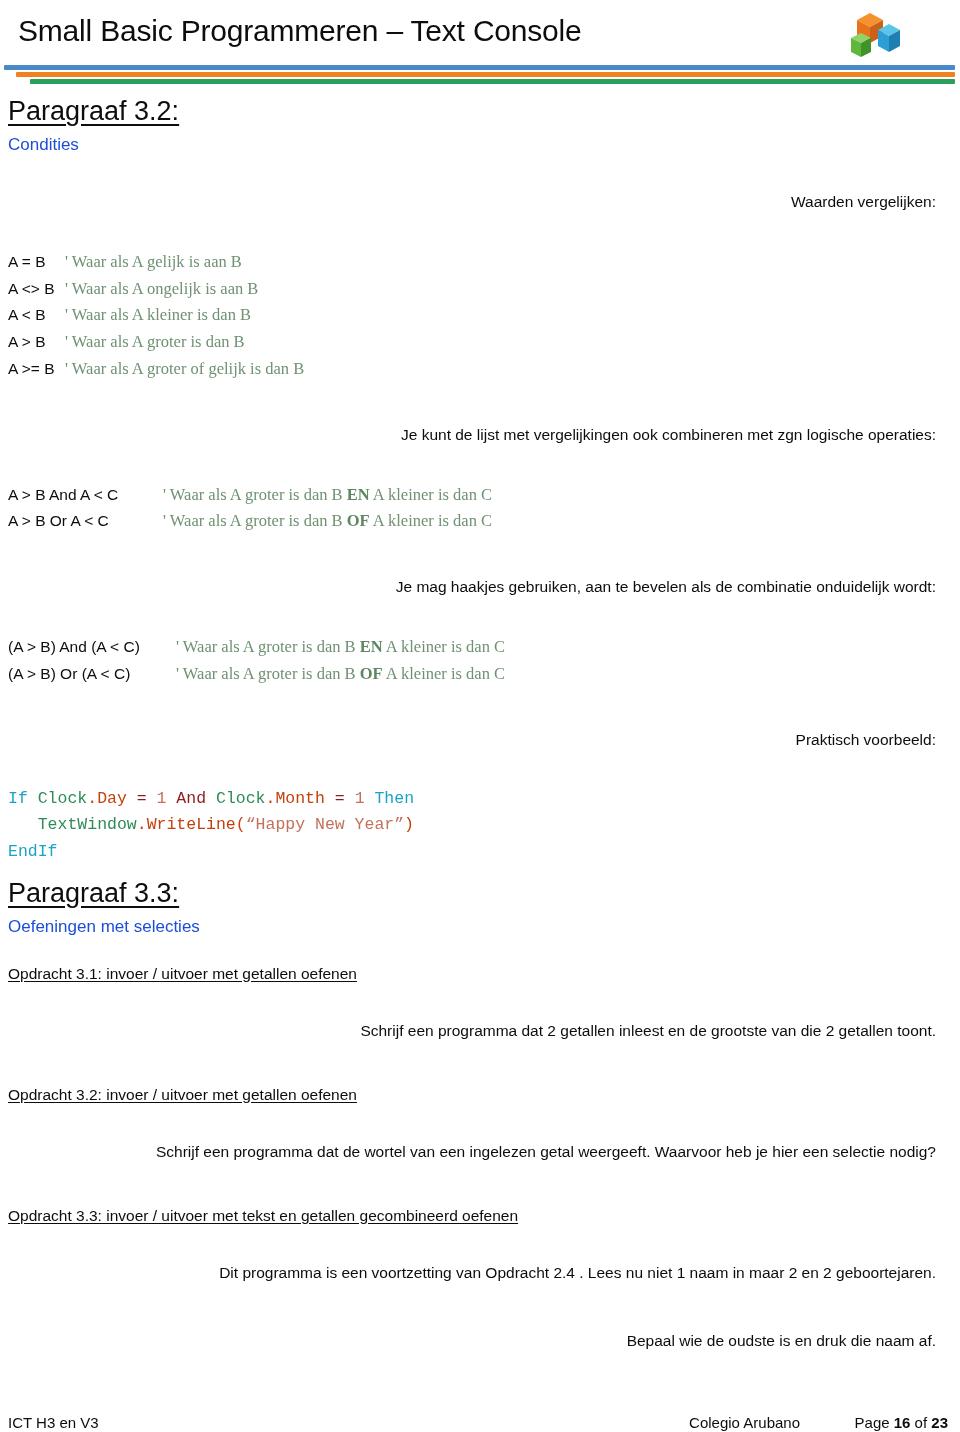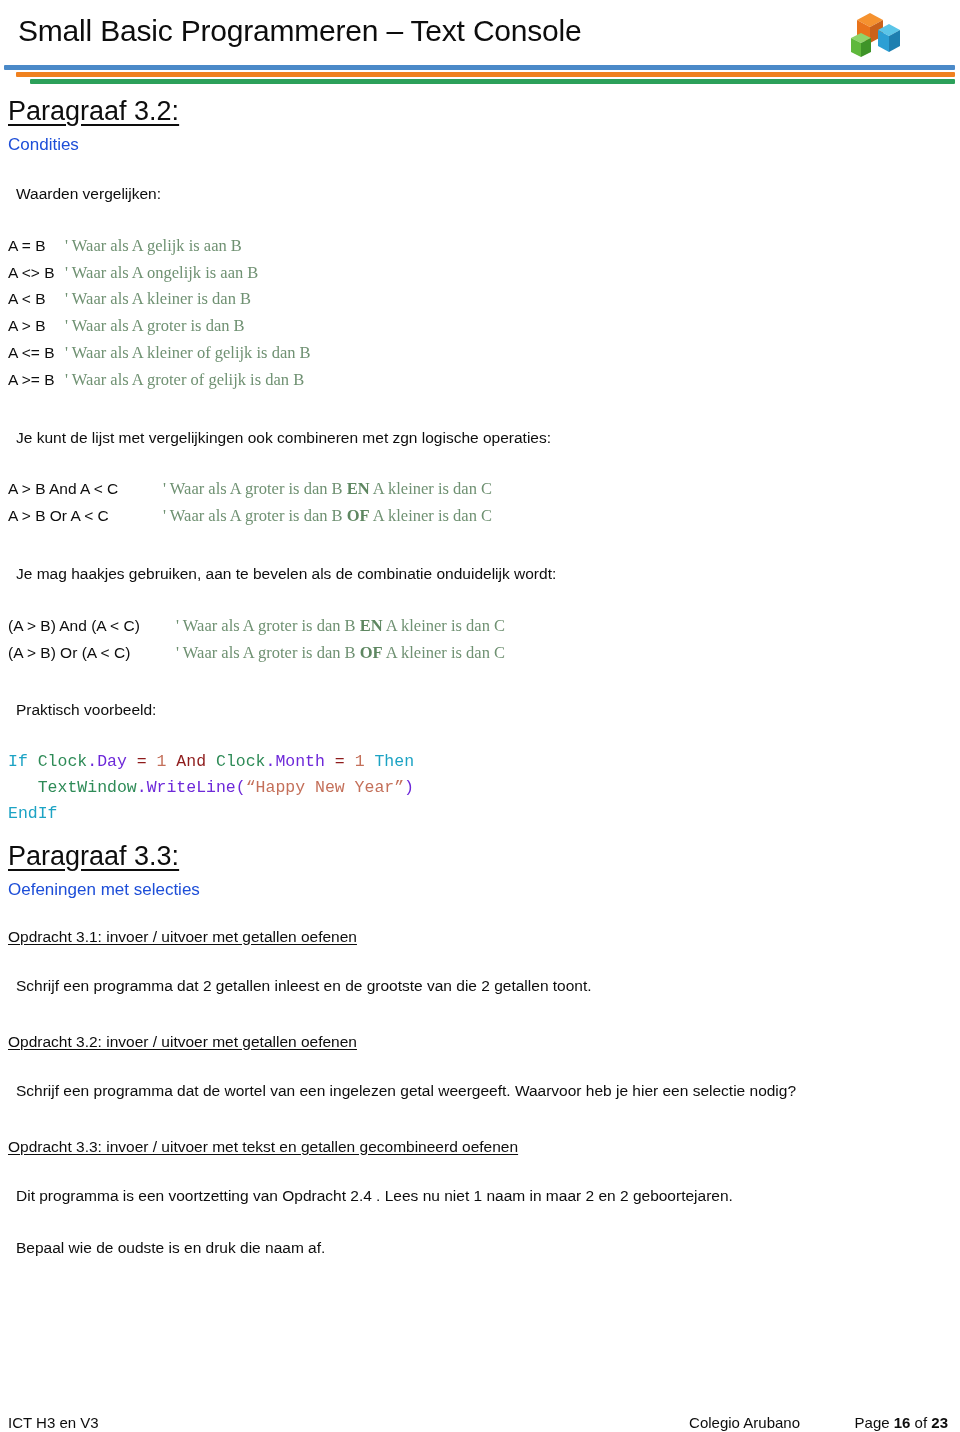--- a/index.html
+++ b/index.html
@@ -75,21 +75,22 @@
     font-weight: 400;
     color: #1d4ed8;
     margin: 7px 0 0 0;
     line-height: 1.3;
   }
   .body-line {
     font-size: 15.5px;
     font-weight: 400;
     color: #0d0d0d;
     line-height: 1.45;
-    margin: 8px;
+    margin: 16px;
+    text-align: right;
   }
   .task-heading {
     font-size: 15.5px;
     font-weight: 400;
     color: #0d0d0d;
     text-decoration: underline;
     text-underline-offset: 2px;
     display: inline-block;
     margin: 0;
     line-height: 1.45;
@@ -129,21 +130,21 @@
   
   .code-block {
     font-family: "Liberation Mono", monospace;
     font-size: 16.5px;
     line-height: 1.59;
     white-space: pre;
     margin: 0;
   }
   .k-keyword { color: #1CA3C4; }
   .k-object  { color: #2E8B57; }
-  .k-member  { color: #6d28d9; }
+  .k-member  { color: #c2410c; }
   .k-number  { color: #C4705A; }
   .k-string  { color: #C4705A; }
   .k-plain   { color: #8E1B1B; }
 
   
   .page-footer {
     position: absolute;
     left: 0;
     bottom: 18px;
     width: 960px;
@@ -206,24 +207,20 @@
     </div>
     <div class="op-row">
       <span class="op-expr w-narrow">A &lt; B</span>
       <span class="comment">' Waar als A kleiner is dan B</span>
     </div>
     <div class="op-row">
       <span class="op-expr w-narrow">A &gt; B</span>
       <span class="comment">' Waar als A groter is dan B</span>
     </div>
     <div class="op-row">
-      <span class="op-expr w-narrow">A &lt;= B</span>
-      <span class="comment">' Waar als A kleiner of gelijk is dan B</span>
-    </div>
-    <div class="op-row">
       <span class="op-expr w-narrow">A &gt;= B</span>
       <span class="comment">' Waar als A groter of gelijk is dan B</span>
     </div>
   </div>
 
   <div class="spacer-lg"></div>
   <div class="body-line">Je kunt de lijst met vergelijkingen ook combineren met zgn logische operaties:</div>
 
   <div class="spacer-md"></div>
   <div class="op-list">

